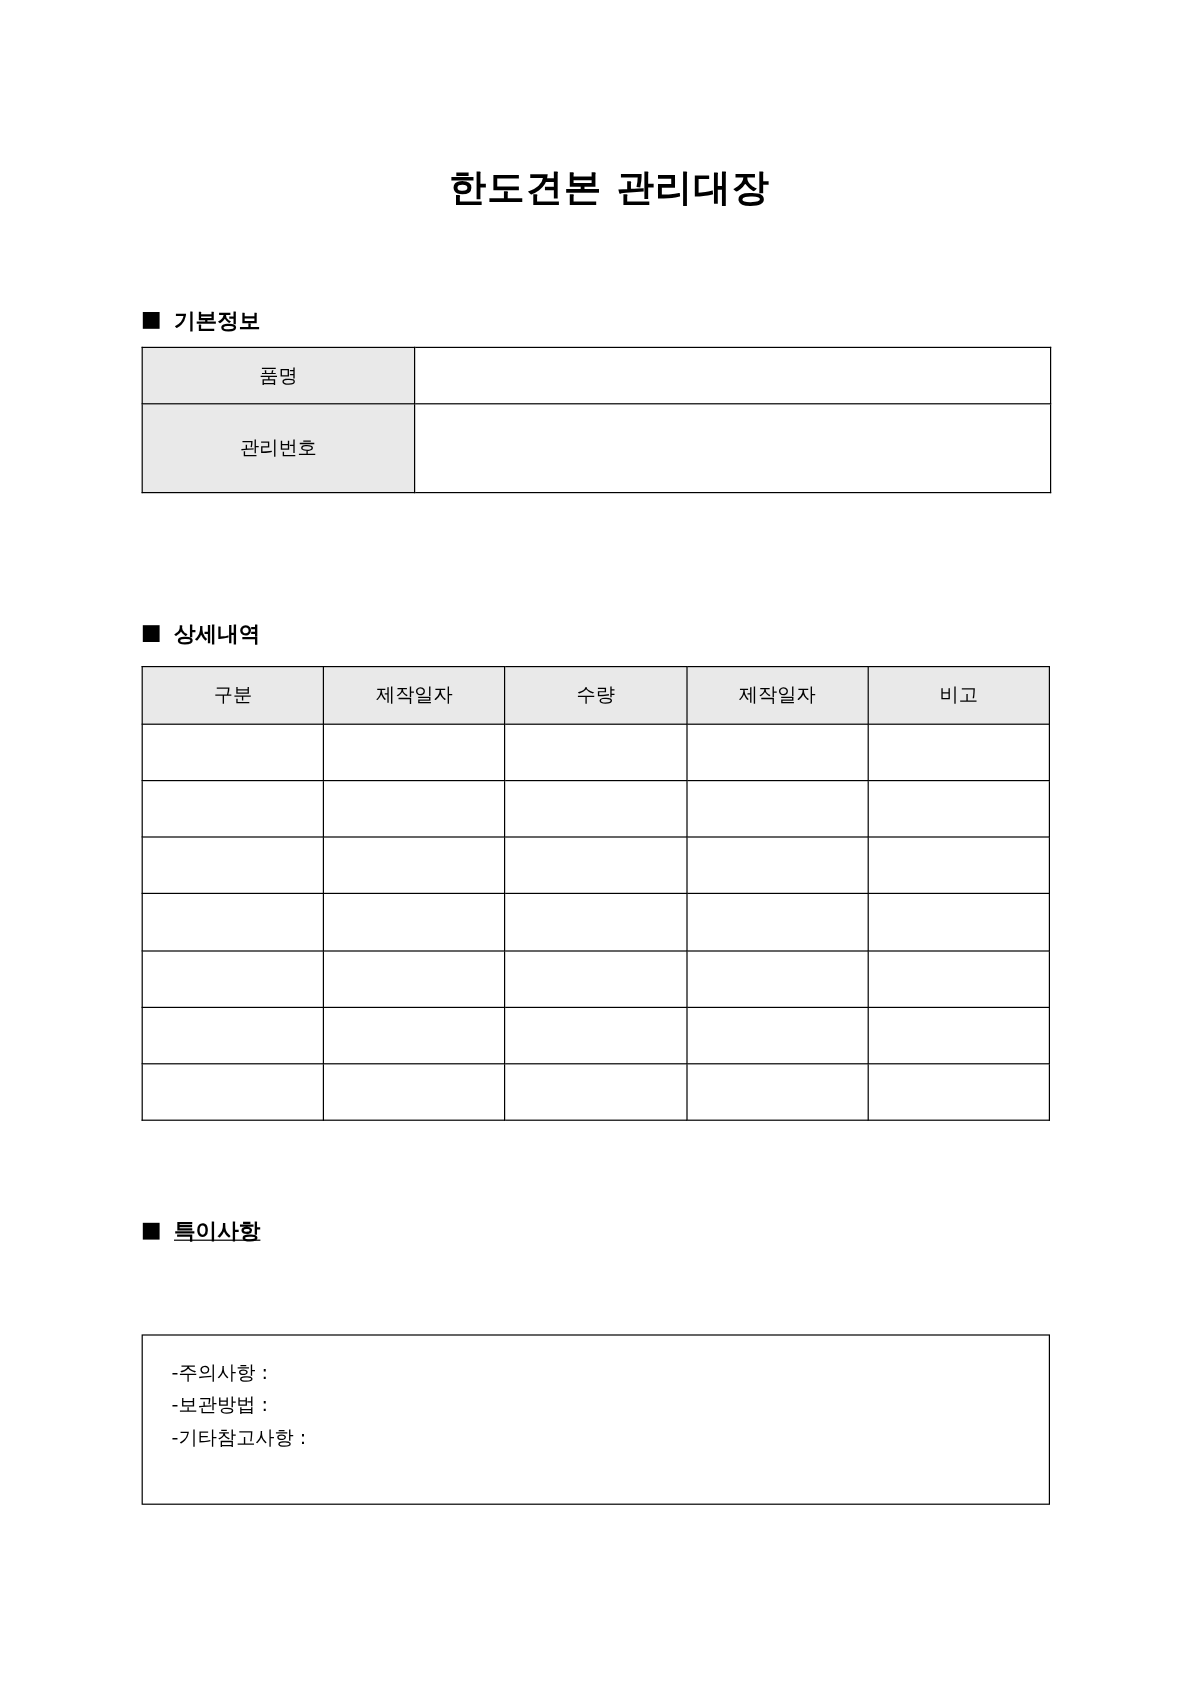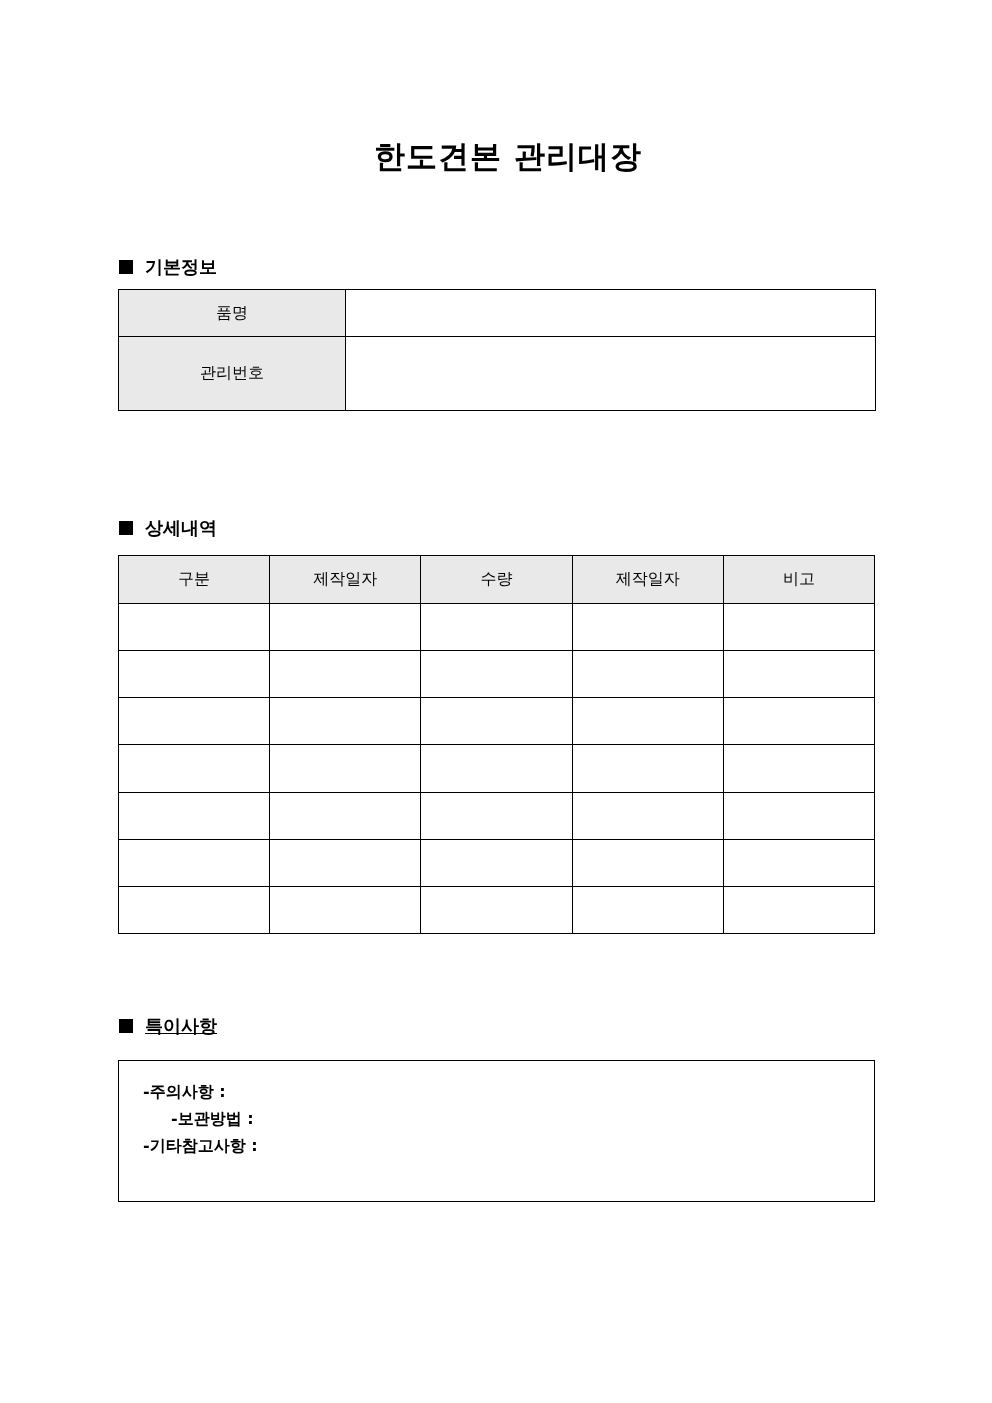--- a/index.html
+++ b/index.html
@@ -3,21 +3,21 @@
 <meta charset="utf-8">
 <style>
   html, body { margin:0; padding:0; background:#ffffff; }
   body { width:992px; height:1403px; position:relative; font-family:"DejaVu Sans", "Liberation Sans", sans-serif; color:#000; }
   .title { position:absolute; top:136px; left:12px; width:992px; text-align:center; font-size:31px; font-weight:bold; letter-spacing:1px; }
   .section-head { position:absolute; left:119px; font-size:18px; font-weight:bold; display:flex; align-items:center; }
   .section-head .sq { display:inline-block; width:14px; height:14px; background:#000; margin-right:12px; }
   table { border-collapse:collapse; position:absolute; left:118px; width:757px; table-layout:fixed; }
   td, th { border:1px solid #000; font-size:16px; font-weight:normal; text-align:center; vertical-align:middle; padding:12px; }
   .gray { background:#e9e9e9; }
-  .notes { position:absolute; left:118px; top:1060px; width:755px; height:140px; border:1px solid #000;font-weight:bold; }
+  .notes { position:absolute; left:118px; top:1112px; width:755px; height:140px; border:1px solid #000; }
   .notes .line { position:absolute; left:24px; font-size:16px; }
 </style>
 </head>
 <body>
 
 <div class="title">한도견본 관리대장</div>
 
 <div class="section-head" style="top:255px;">
   <span class="sq"></span>
   <span>기본정보</span>
@@ -106,15 +106,15 @@
 </tbody>
   </table>
 
 <div class="section-head" style="top:1014px;text-decoration:underline;">
   <span class="sq"></span>
   <span>특이사항</span>
 </div>
 
 <div class="notes">
   <div class="line" style="top:21px;">-주의사항 :</div>
-  <div class="line" style="top:48px;margin-left:28px;">-보관방법 :</div>
+  <div class="line" style="top:48px;">-보관방법 :</div>
   <div class="line" style="top:75px;">-기타참고사항 :</div>
 </div>
 
 </body></html>

